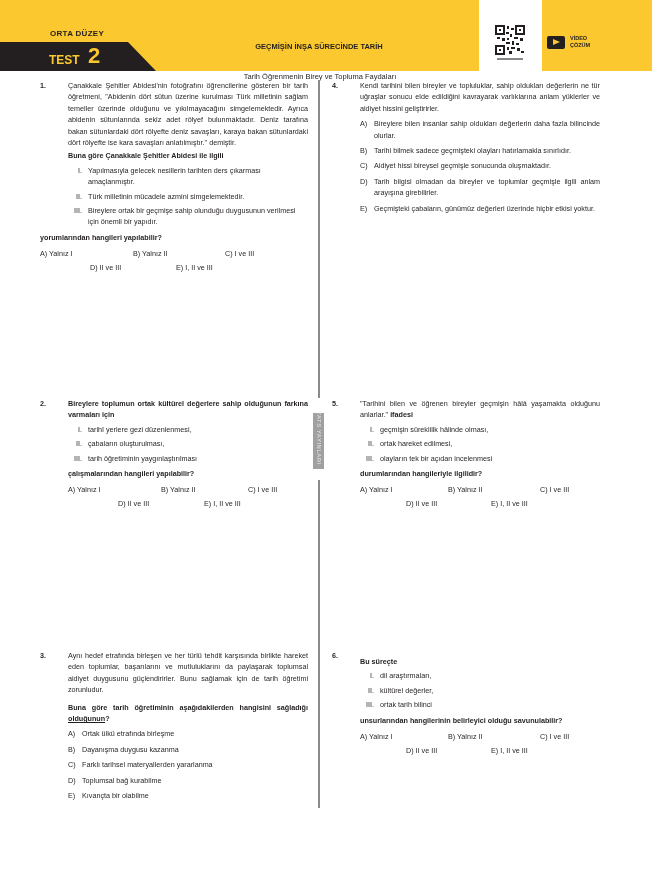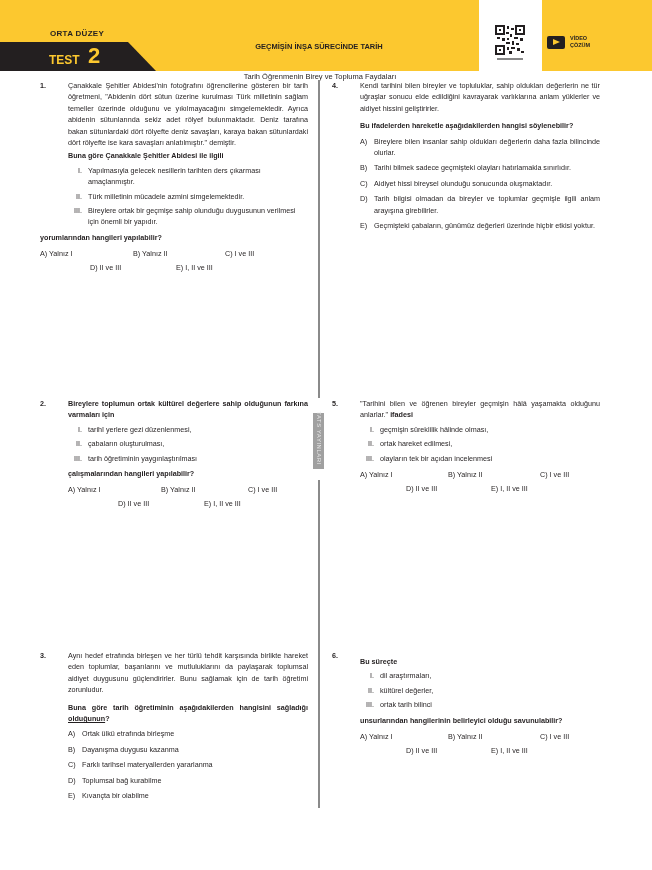--- a/index.html
+++ b/index.html
@@ -177,33 +177,32 @@
           <span class="ot">Kıvançta bir olabilme</span>
         </div>
     </div>
   </div>
 </div>
 
 <div class="q q-right" style="top:80px;">
   <span class="qnum">4.</span>
   <div class="qbody">
     <p>Kendi tarihini bilen bireyler ve topluluklar, sahip oldukları değerlerin ne tür uğraşlar sonucu elde edildiğini kavrayarak varlıklarına anlam yüklerler ve aidiyet hissini geliştirirler.</p>
-    <p class="bold" style="margin-top:6px;">Bu ifadelerden hareketle aşağıdakilerden hangisi söylenebilir?</p>
     <div class="optlist" style="margin-top:2px;">
       <div class="item">
           <span class="ol">A)</span>
           <span class="ot">Bireylere bilen insanlar sahip oldukları değerlerin daha fazla bilincinde olurlar.</span>
         </div>
       <div class="item">
           <span class="ol">B)</span>
           <span class="ot">Tarihi bilmek sadece geçmişteki olayları hatırlamakla sınırlıdır.</span>
         </div>
       <div class="item">
           <span class="ol">C)</span>
-          <span class="ot">Aidiyet hissi bireysel olunduğu sonucunda oluşmaktadır.</span>
+          <span class="ot">Aidiyet hissi bireysel geçmişle sonucunda oluşmaktadır.</span>
         </div>
       <div class="item">
           <span class="ol">D)</span>
           <span class="ot">Tarih bilgisi olmadan da bireyler ve toplumlar geçmişle ilgili anlam arayışına girebilirler.</span>
         </div>
       <div class="item">
           <span class="ol">E)</span>
           <span class="ot">Geçmişteki çabaların, günümüz değerleri üzerinde hiçbir etkisi yoktur.</span>
         </div>
     </div>
@@ -219,20 +218,21 @@
         <span class="rt">geçmişin süreklilik hâlinde olması,</span>
       </div>
     <div class="roman">
         <span class="rn">II.</span>
         <span class="rt">ortak hareket edilmesi,</span>
       </div>
     <div class="roman">
         <span class="rn">III.</span>
         <span class="rt">olayların tek bir açıdan incelenmesi</span>
       </div>
+    <p class="bold" style="margin-top:4px;">durumlarından hangileriyle ilgilidir?</p>
     <div class="opts-grid">
       <span class="opt" style="left:0;top:0;">A) Yalnız I</span>
       <span class="opt" style="left:88px;top:0;">B) Yalnız II</span>
       <span class="opt" style="left:180px;top:0;">C) I ve III</span>
       <span class="opt" style="left:46px;top:14px;">D) II ve III</span>
       <span class="opt" style="left:131px;top:14px;">E) I, II ve III</span>
     </div>
   </div>
 </div>
 

